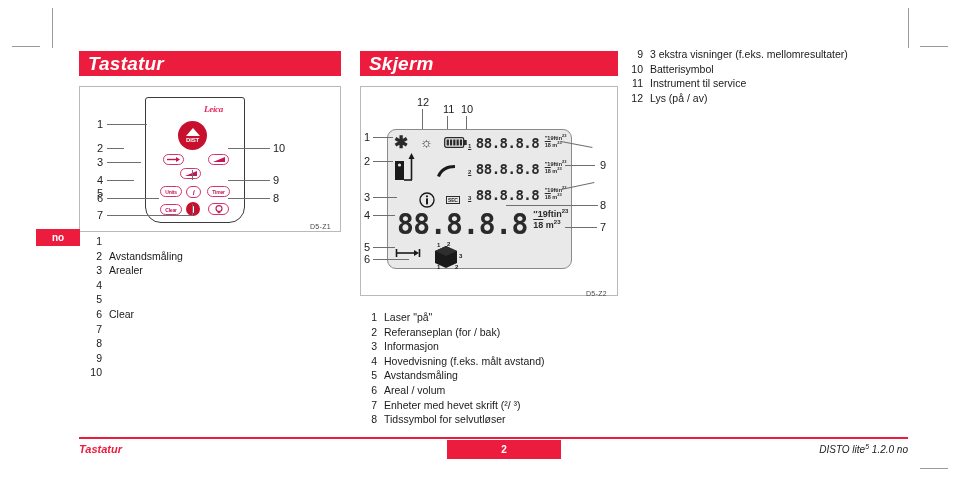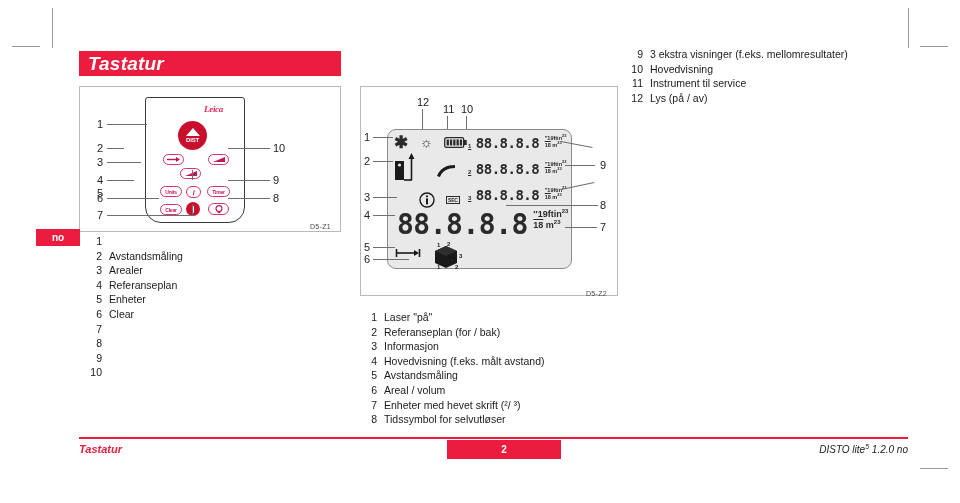--- a/index.html
+++ b/index.html
@@ -124,21 +124,21 @@
   <div class="crop h" style="left:920px;top:46px;"></div>
   <div class="crop h" style="left:920px;top:468px;"></div>
 
   <div class="legend rt" style="left:624px;top:47px;width:320px;">
     <div class="li">
       <div class="n">9</div>
       <div class="t">3 ekstra visninger (f.eks. mellomresultater)</div>
     </div>
     <div class="li">
       <div class="n">10</div>
-      <div class="t">Hovedvisning</div>
+      <div class="t">Batterisymbol</div>
     </div>
     <div class="li">
       <div class="n">11</div>
       <div class="t">Instrument til service</div>
     </div>
     <div class="li">
       <div class="n">12</div>
       <div class="t">Lys (på / av)</div>
     </div>
   </div>
@@ -242,44 +242,45 @@
     <div class="li">
       <div class="n">2</div>
       <div class="t">Avstandsmåling</div>
     </div>
     <div class="li">
       <div class="n">3</div>
       <div class="t">Arealer</div>
     </div>
     <div class="li">
       <div class="n">4</div>
-      <div class="t">Referanseplan</div>
     </div>
     <div class="li">
       <div class="n">5</div>
-      <div class="t">Enheter</div>
     </div>
     <div class="li">
       <div class="n">6</div>
       <div class="t">Clear</div>
     </div>
     <div class="li">
       <div class="n">7</div>
     </div>
     <div class="li">
       <div class="n">8</div>
     </div>
     <div class="li">
       <div class="n">9</div>
     </div>
     <div class="li">
       <div class="n">10</div>
     </div>
   </div>
 
+  <div class="hdr-bar" style="left:360px;top:51px;width:258px;height:25px;font-size:19px;">
+    <span>Skjerm</span>
+  </div>
 
   <div class="fig-box" style="left:360px;top:86px;width:258px;height:210px;">
 
     <div class="co" style="left:56px;top:10px;">12</div>
     <div class="co" style="left:82px;top:17px;">11</div>
     <div class="co" style="left:100px;top:17px;">10</div>
     <div class="lead lead-v" style="left:61px;top:22px;width:1px;height:22px;"></div>
     <div class="lead lead-v" style="left:86px;top:29px;width:1px;height:28px;"></div>
     <div class="lead lead-v" style="left:105px;top:29px;width:1px;height:14px;"></div>
 

